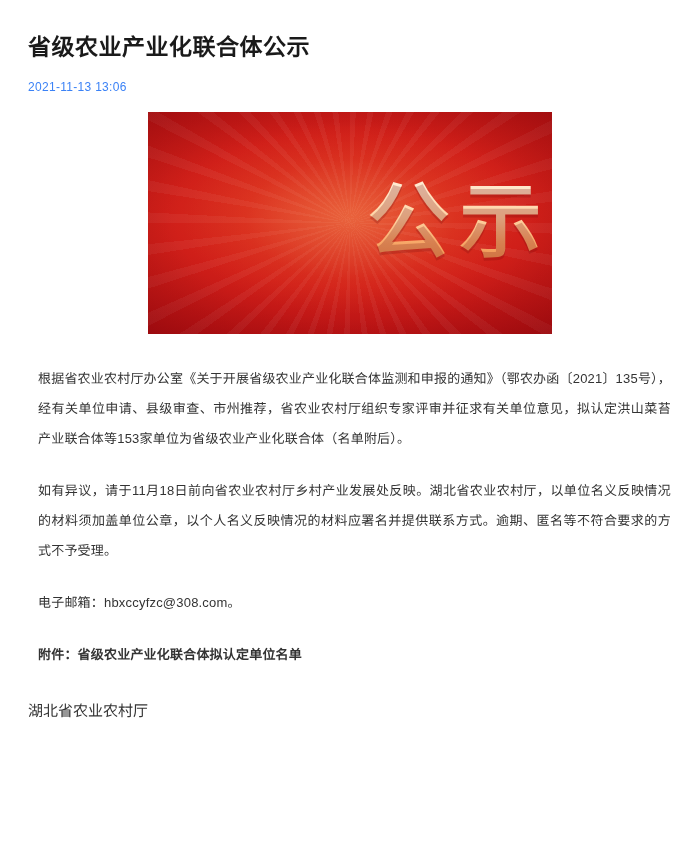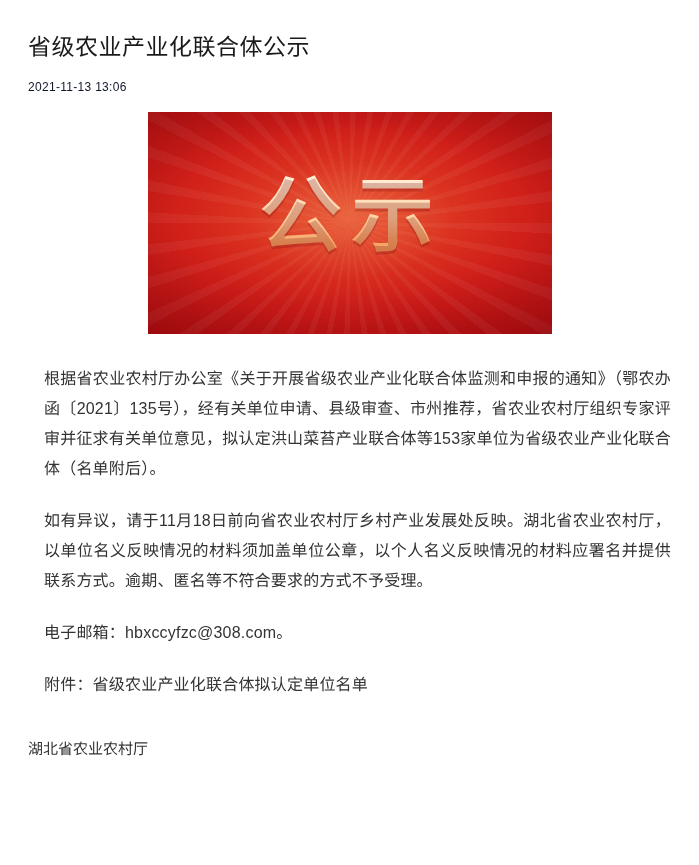--- a/index.html
+++ b/index.html
@@ -17,28 +17,28 @@
   }
   .page {
     width: 699px;
     box-sizing: border-box;
     padding: 24px 28px 20px 28px;
     background: #ffffff;
   }
   .article-title {
     font-size: 23px;
     line-height: 34px;
-    font-weight: normal;
+    font-weight: bold;
     color: #1a1a1a;
     margin: 6px 0 0 0;
     letter-spacing: 0.5px;
   }
   .article-date {
     font-size: 12px;
-    color: #0f172a;
+    color: #3b82f6;
     margin-top: 16px;
     margin-bottom: 18px;
     letter-spacing: 0.3px;
   }
   .banner-wrap {
     text-align: center;
     margin: 8px 0 26px 0;
   }
   .banner {
     position: relative;
@@ -72,47 +72,48 @@
     position: absolute;
     inset: 0;
     background: radial-gradient(ellipse 95% 95% at 50% 50%, rgba(0,0,0,0) 45%, rgba(90,0,0,0.38) 100%);
   }
   .banner-text {
     position: absolute;
     left: 0;
     right: 0;
     top: 50%;
     transform: translateY(-50%);
-    text-align: center;
-    font-family: Liberation Mono, monospace;
+    text-align: right;
+    font-family: Liberation Serif, serif;
     font-weight: bold;
     font-size: 82px;
     line-height: 96px;
     letter-spacing: 10px;
     color: #ffd9b0;
     background: linear-gradient(180deg, #fff0dc 0%, #ffd2a2 45%, #f7a868 70%, #e98b4a 100%);
     -webkit-background-clip: text;
     background-clip: text;
     -webkit-text-fill-color: transparent;
     text-shadow: 0 3px 0 rgba(120,10,10,0.25);
     padding-left: 4px;
   }
   .body-text p {
-    font-size: 16px;
+    font-size: 13px;
     line-height: 30px;
     color: #333333;
-    margin: 0 0 22px 16px;
+    margin: 0 0 22px 10px;
     text-align: justify;
     letter-spacing: 0.2px;
   }
   .body-text p:last-child {
     margin-bottom: 0;
+    font-weight: bold;
   }
   .sign {
-    margin-top: 34px;
+    margin-top: 26px;
   }
   .sign p {
     font-size: 15px;
     line-height: 30px;
     color: #333333;
     margin: 0 0 22px 0;
   }
 </style>
 </head>
 <body>

